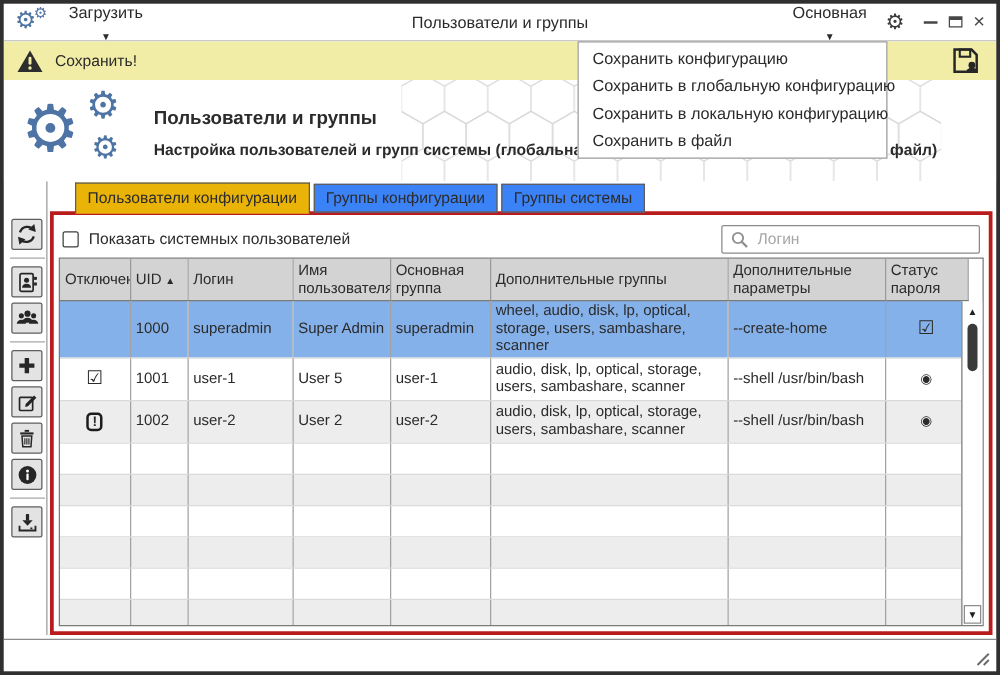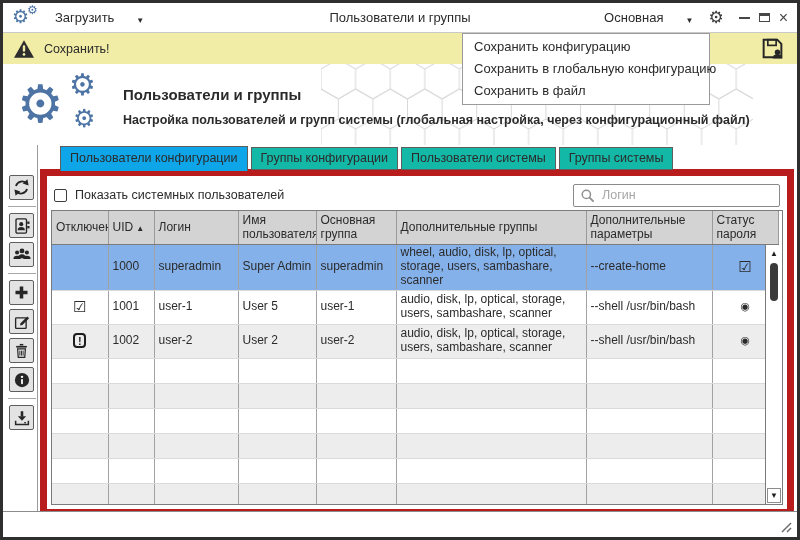--- a/index.html
+++ b/index.html
@@ -4,21 +4,21 @@
 <style>
   * { box-sizing: border-box; }
   body { margin:0; width:800px; height:540px; font-family:"Liberation Sans", sans-serif; }
   .window { width:800px; height:540px; border:3px solid #2f2f2f; background:#fff; position:relative; overflow:hidden; color:#2b2b2b; }
 
   
   .menubar { height:30px; display:flex; align-items:center; position:relative; background:#fff; border-bottom:1px solid #c9c9c9; }
   .logo-sm { position:relative; width:36px; height:26px; margin-left:6px; flex:0 0 auto; }
   .logo-sm .g1 { position:absolute; left:3px; top:2px; font-size:19px; line-height:1; color:#4d74a4; }
   .logo-sm .g2 { position:absolute; left:18px; top:-1px; font-size:12px; line-height:1; color:#4d74a4; }
-  .menu-item { font-size:13px; display:flex; align-items:flex-end; gap:22px; margin-left:10px; cursor:default; }
+  .menu-item { font-size:13px; display:flex; align-items:center; gap:7px; margin-left:10px; cursor:default;flex-direction:column; }
   .arrow-sm { font-size:8px; color:#2b2b2b; margin-top:1px; }
   .menubar-title { position:absolute; left:0; right:0; text-align:center; font-size:13px; pointer-events:none; }
   .menubar-right { margin-left:auto; display:flex; align-items:center; gap:15px; margin-right:9px; }
   .gear-dark { font-size:17px; line-height:1; color:#3c3c3c; }
   .winctl { display:flex; align-items:center; gap:9px; }
   .ctl-min { width:11px; height:2px; background:#474747; }
   .ctl-max { width:11px; height:9px; border:1.5px solid #474747; border-top:3px solid #474747; }
   .ctl-close { font-size:16px; line-height:1; color:#474747; }
 
   
@@ -41,24 +41,24 @@
   .header-sub { position:absolute; left:120px; top:49px; font-size:12.5px; font-weight:bold; }
 
   
   .main { display:flex; padding:0 3px; align-items:stretch; }
   .sidebar { width:32px; flex:0 0 auto; display:flex; flex-direction:column; align-items:center; padding-top:30px; border-right:1px solid #9b9b9b; margin-right:2px; }
   .sbtn { width:25px; height:25px; background:#e3e3e3; border:1px solid #5e5e5e; border-radius:2px; display:flex; align-items:center; justify-content:center; margin-bottom:4px; cursor:default; }
   .sb-sep { width:28px; border-top:1px solid #a8a8a8; margin:2px 0 6px; }
 
   .content { flex:1; }
   .tabbar { display:flex; align-items:flex-end; height:25px; margin-left:20px; position:relative; z-index:2; }
-  .tab { font-size:12.5px; padding:3px 9px 4px; background:#14b8a6; border:1px solid #5e5e5e; margin-right:3px; white-space:nowrap; cursor:default; }
-  .tab.active { background:#0ea5e9; border-bottom:none; margin-bottom:-1px; padding-bottom:6px; padding-top:4px;text-align:center; }
-
-  .panel { border:7px solid #b91c1c; background:#fff; padding:4px; position:relative; margin-top:-1px; }
+  .tab { font-size:12.5px; padding:3px 9px 4px; background:#3b82f6; border:1px solid #5e5e5e; margin-right:3px; white-space:nowrap; cursor:default; }
+  .tab.active { background:#eab308; border-bottom:none; margin-bottom:-1px; padding-bottom:6px; padding-top:4px;text-align:center; }
+
+  .panel { border:3px solid #b91c1c; background:#fff; padding:4px; position:relative; margin-top:-1px; }
   .filter-row { display:flex; align-items:center; height:30px; padding:0 3px; }
   .cbx { width:13px; height:13px; border:1.5px solid #3e3e3e; border-radius:2px; background:#fff; margin-right:8px; flex:0 0 auto; }
   .cbx-label { font-size:12.5px; }
   .search { margin-left:auto; width:207px; height:23px; border:1px solid #8a8a8a; border-radius:2px; display:flex; align-items:center; gap:5px; padding:0 6px; background:#fff; }
   .search input { border:none; outline:none; flex:1; min-width:0; font-size:12.5px; font-family:inherit; color:#333; background:transparent; }
   .search input::placeholder { color:#a6a6a6; }
 
   
   .tablewrap { position:relative; height:295px; overflow:hidden; border:1px solid #7b7b7b; }
   table { border-collapse:collapse; table-layout:fixed; width:726px; font-size:12px; }
@@ -125,20 +125,21 @@
         <rect x="7.5" y="3.5" width="8" height="5.5" fill="none" stroke="#262626" stroke-width="1.6"></rect>
         <circle cx="16.8" cy="15.5" r="2.6" fill="#262626"></circle>
         <path d="M12.2 21.5 a4.6 4.2 0 0 1 9.2 0 z" fill="#262626"></path>
       </svg>
     </span>
   </div>
 
   <div class="dropdown">
       <div class="dropdown-item">Сохранить конфигурацию</div>
       <div class="dropdown-item">Сохранить в глобальную конфигурацию</div>
+      <div class="dropdown-item">Сохранить в локальную конфигурацию</div>
       <div class="dropdown-item">Сохранить в файл</div>
     </div>
 
   <div class="header">
     <svg class="hexes" width="432" height="81">
       <defs>
         <pattern id="hexp" width="34.6" height="60" patternUnits="userSpaceOnUse">
           <g fill="none" stroke="#d8d8d8" stroke-width="1">
             <polygon points="17.3,-5 34.6,5 34.6,25 17.3,35 0,25 0,5"></polygon>
             <polygon points="0,25 17.3,35 17.3,55 0,65 -17.3,55 -17.3,35"></polygon>
@@ -225,21 +226,20 @@
           <path d="M3.5 15.5 v5 h17 v-5" fill="none" stroke="#262626" stroke-width="2"></path>
           <rect x="15" y="17.3" width="2.2" height="1.8" fill="#262626"></rect>
         </svg>
       </div>
     </div>
 
     <div class="content">
       <div class="tabbar">
           <div class="tab active">Пользователи конфигурации</div>
           <div class="tab">Группы конфигурации</div>
-          <div class="tab">Пользователи системы</div>
           <div class="tab">Группы системы</div>
         </div>
       <div class="panel">
         <div class="filter-row">
           <span class="cbx"></span>
           <span class="cbx-label">Показать системных пользователей</span>
           <div class="search">
             <svg width="15" height="15" viewBox="0 0 20 20">
               <circle cx="8.5" cy="8.5" r="5.5" fill="none" stroke="#8f8f8f" stroke-width="2"></circle>
               <line x1="12.8" y1="12.8" x2="17.5" y2="17.5" stroke="#8f8f8f" stroke-width="2.4" stroke-linecap="round"></line>

